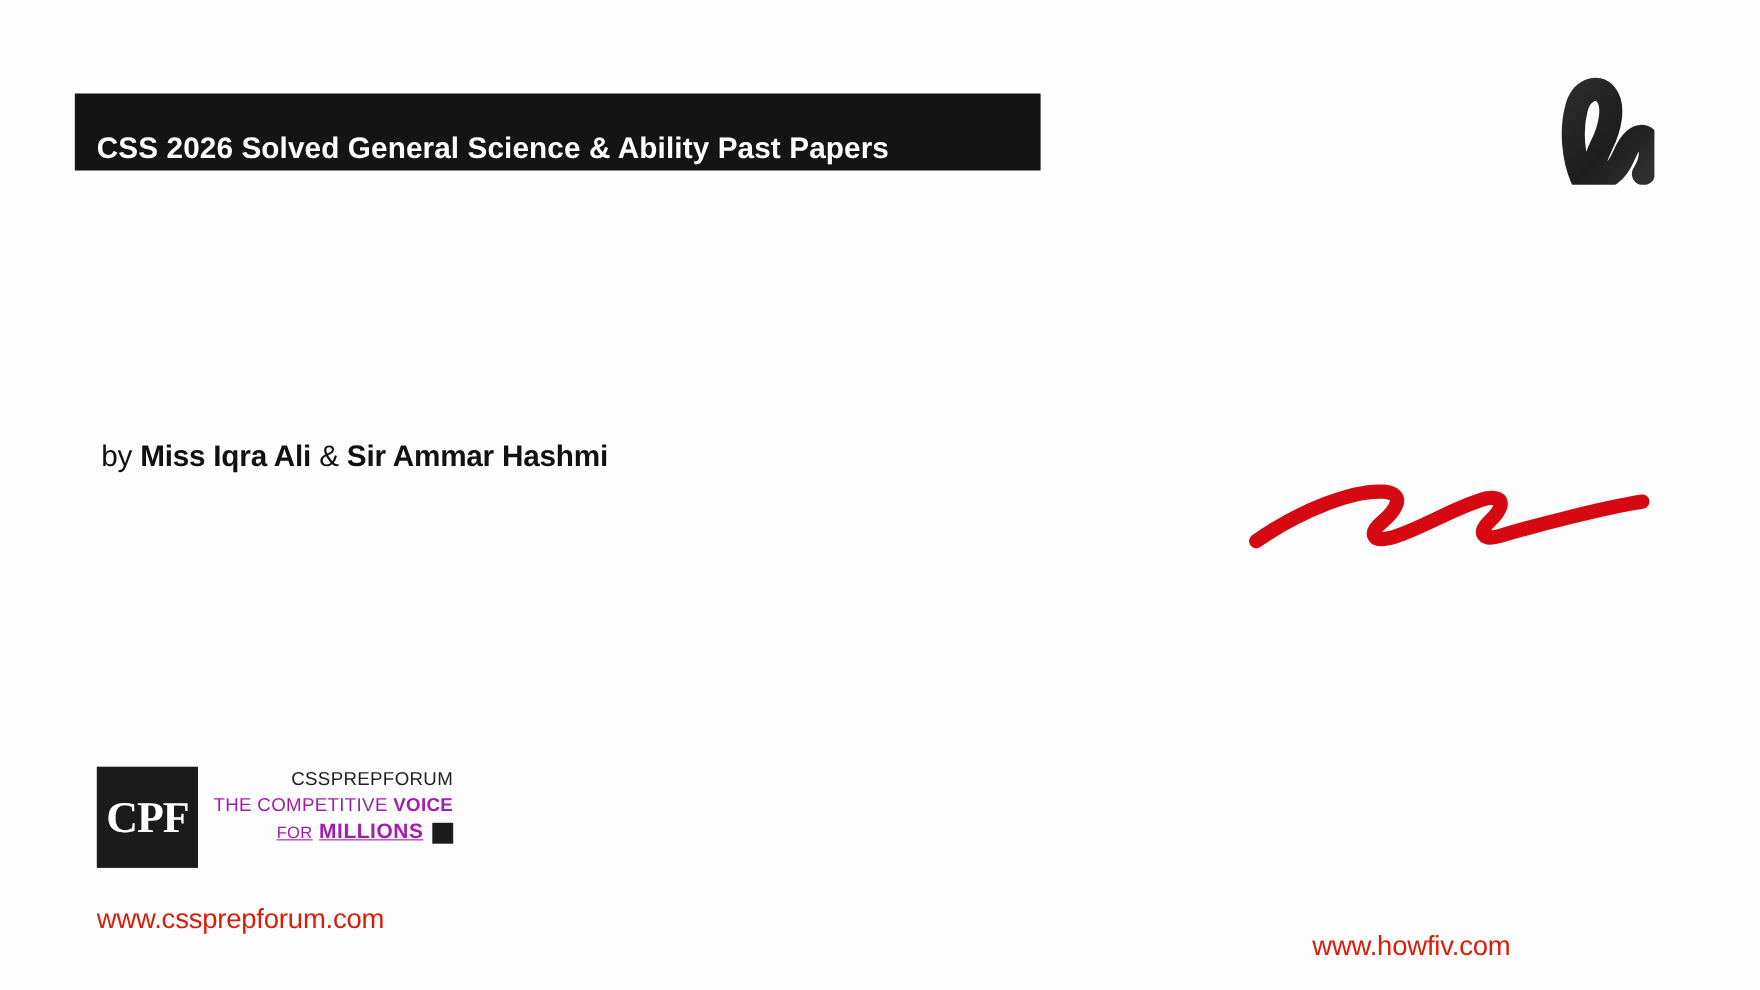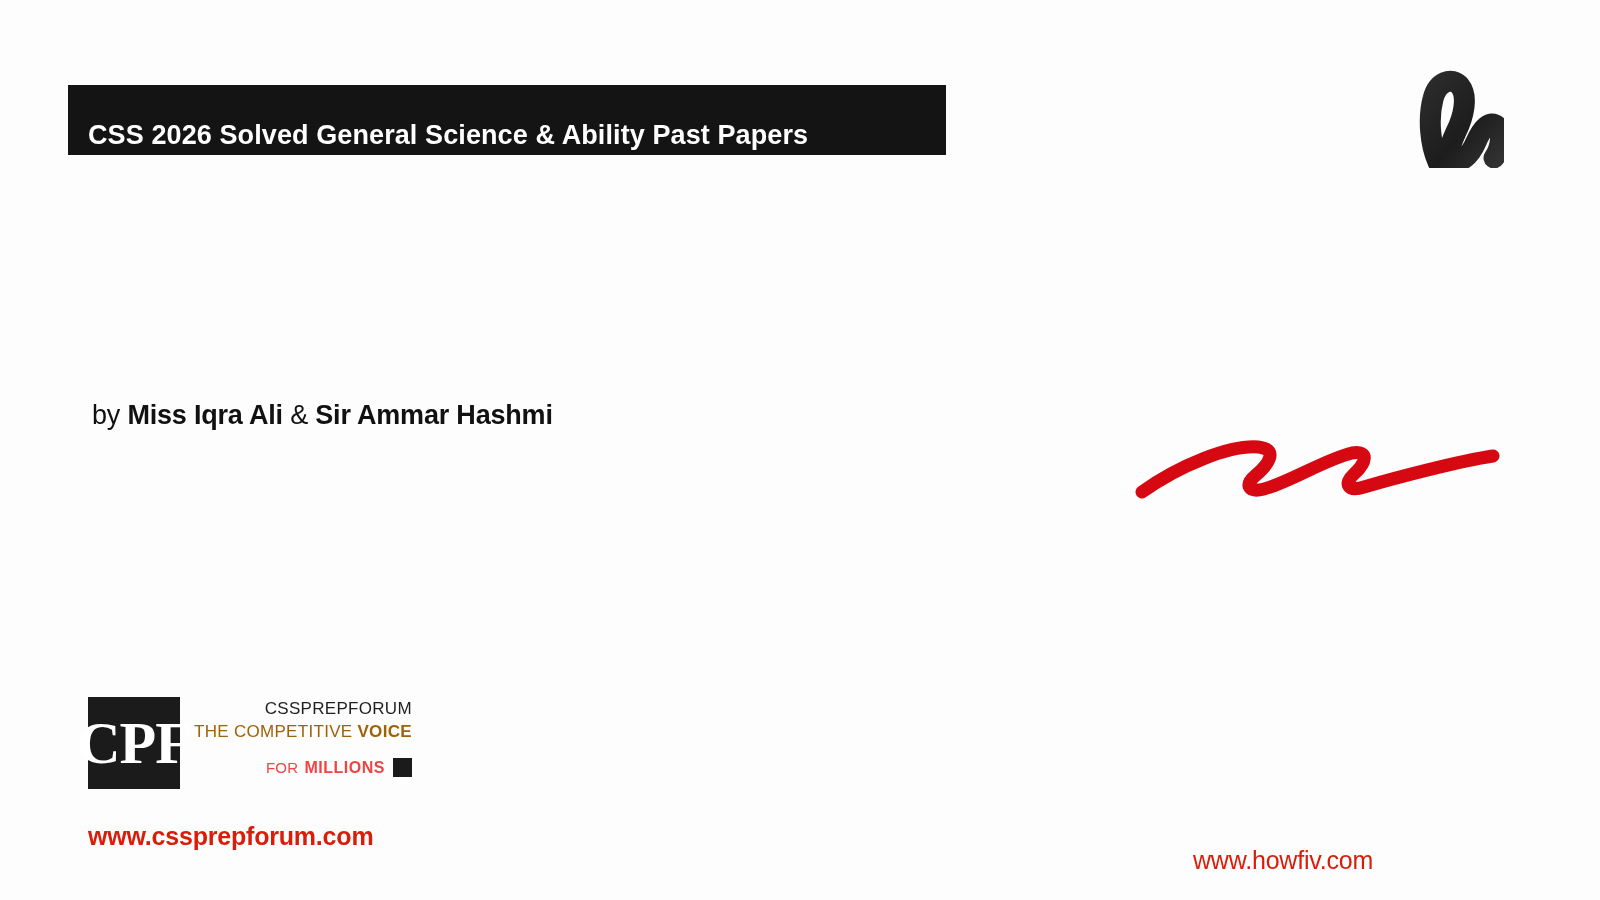--- a/index.html
+++ b/index.html
@@ -109,21 +109,21 @@
     background: #1b1b1b;
     display: flex;
     align-items: center;
     justify-content: center;
     flex: none;
   }
   .cpf-mark-text {
     color: #ffffff;
     font-family: "Liberation Serif", serif;
     font-weight: bold;
-    font-size: 60px;
+    font-size: 40px;
     letter-spacing: -1px;
     line-height: 1;
   }
   .cpf-words {
     margin-left: 14px;
     padding-top: 2px;
     display: flex;
     flex-direction: column;
     align-items: flex-end;
   }
@@ -132,61 +132,61 @@
     font-size: 17px;
     font-weight: normal;
     letter-spacing: 0.3px;
     color: #1f1f1f;
     line-height: 1.12;
   }
   .cpf-line2 {
     font-family: "Liberation Sans", sans-serif;
     font-size: 17px;
     letter-spacing: 0.3px;
-    color: #a16207;
+    color: #a21caf;
     line-height: 1.3;
     margin-top: 3px;
   }
   .cpf-line2 .cpf-bold { font-weight: bold; }
   .cpf-line3 {
     font-family: "Liberation Sans", sans-serif;
     font-size: 17px;
     letter-spacing: 0.3px;
-    color: #ef4444;
+    color: #a21caf;
     line-height: 1.2;
-    margin-top: 15px;
+    margin-top: 3px;
     display: flex;
     align-items: center;
     gap: 6px;
+    text-decoration: underline;
   }
   .cpf-line3 .cpf-for { font-size: 15px; }
   .cpf-line3 .cpf-millions {
     font-weight: bold;
-    font-size: 16px;
+    font-size: 19px;
     letter-spacing: 0.5px;
   }
   .cpf-square {
     width: 19px;
     height: 19px;
     background: #1b1b1b;
     display: inline-block;
     margin-left: 2px;
   }
 
   
   .url-left {
     position: absolute;
     left: 88px;
     top: 822px;
     font-family: "Liberation Sans", sans-serif;
     font-size: 25px;
     color: #D81E09;
     letter-spacing: -0.2px;
     white-space: nowrap;
-    font-weight: bold;
   }
   .url-right {
     position: absolute;
     left: 1193px;
     top: 798px;
     font-family: "Liberation Sans", sans-serif;
     font-size: 25px;
     color: #D81E09;
     letter-spacing: -0.2px;
     white-space: nowrap;

